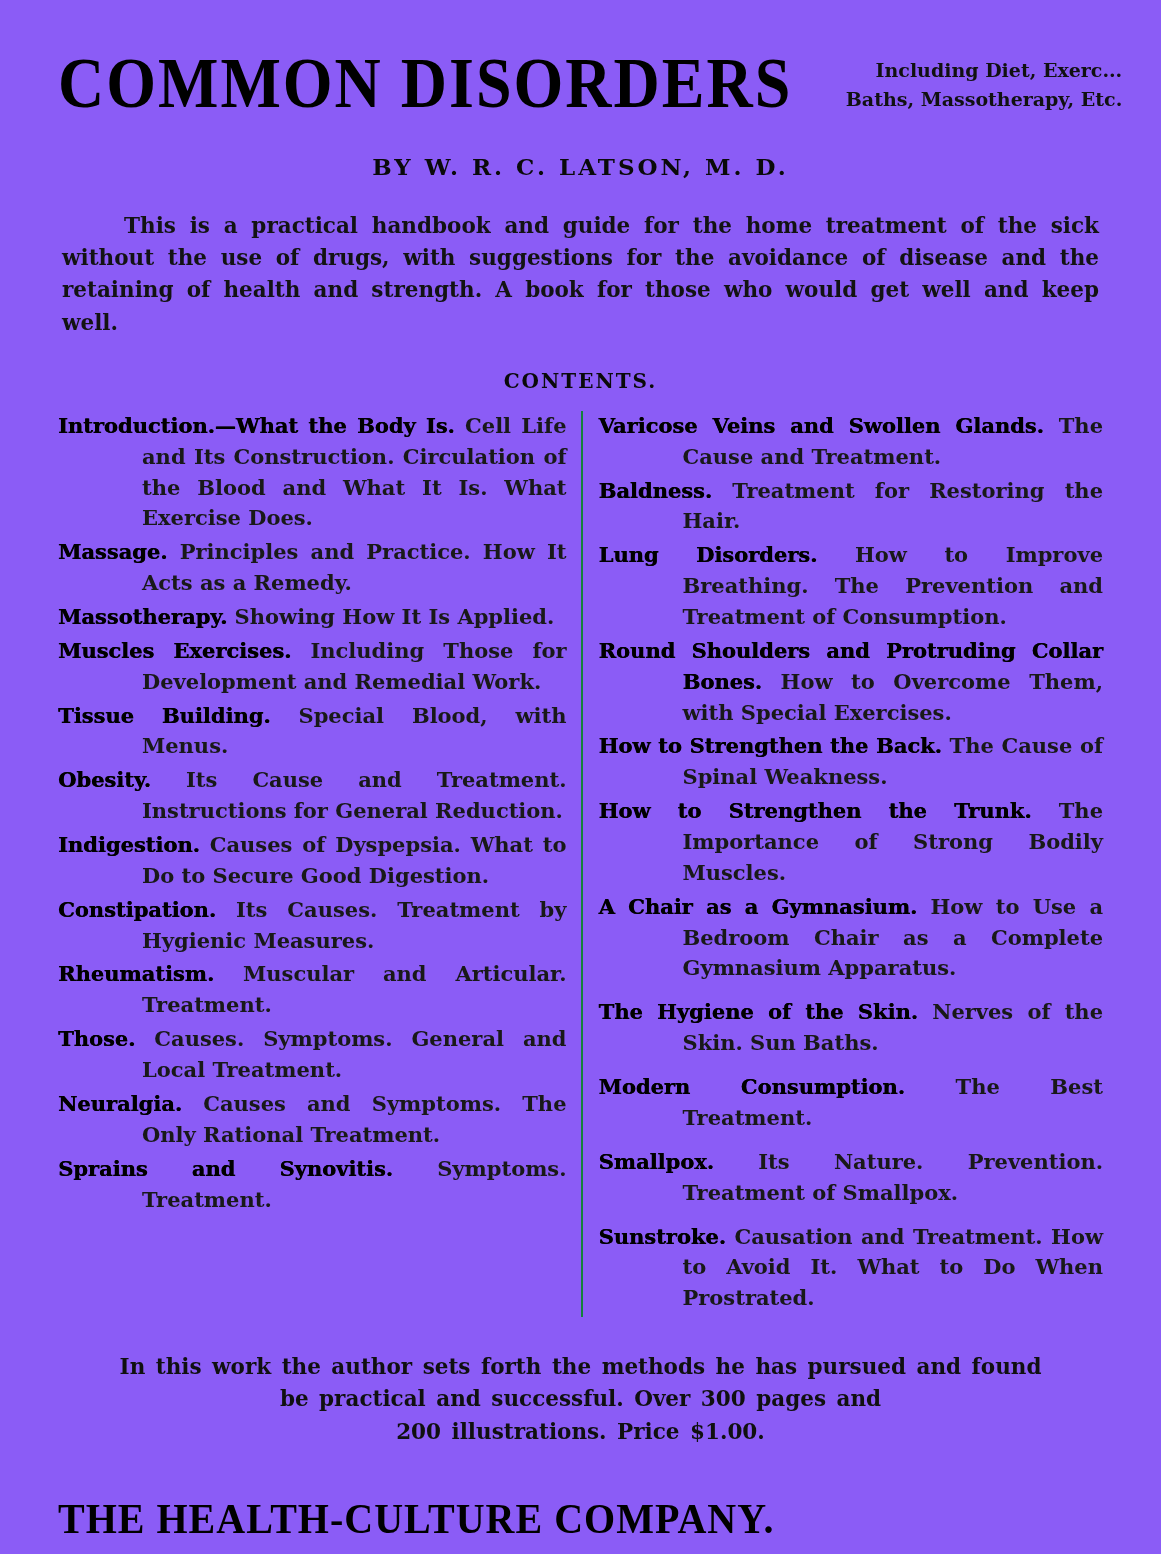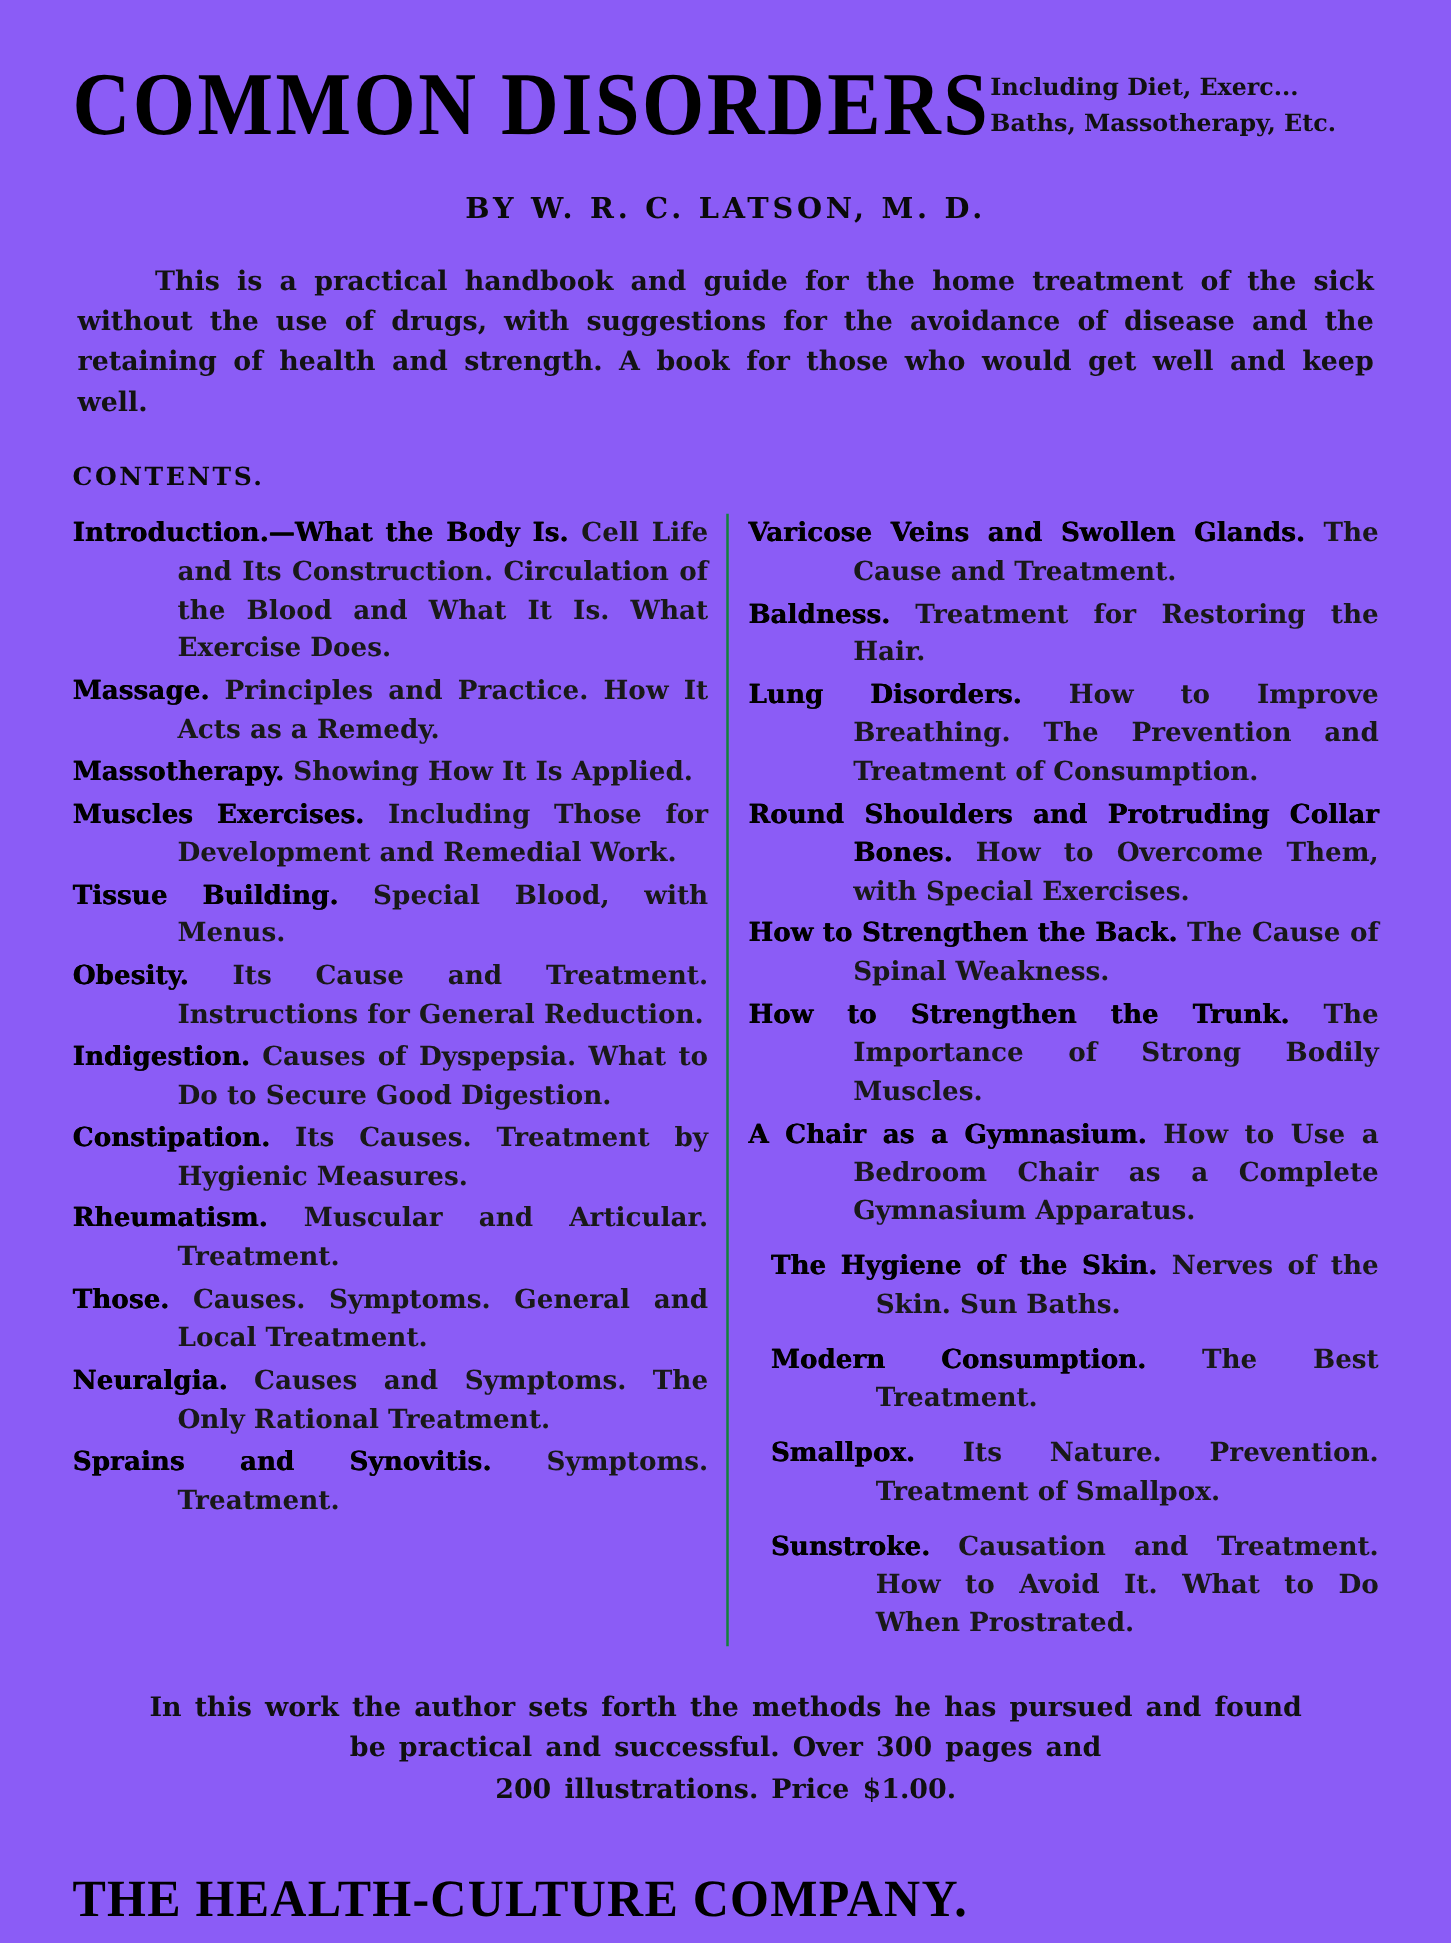--- a/index.html
+++ b/index.html
@@ -37,21 +37,21 @@
     color: #000;
     transform: scaleY(1.12);
     transform-origin: left top;
     white-space: nowrap;
   }
   .subtitle {
     font-weight: 700;
     font-size: 19px;
     line-height: 1.55;
     padding-top: 8px;
-    text-align: left;
+    text-align: right;
     color: #111;
     min-width: 330px;
   }
   
   .byline {
     text-align: center;
     font-weight: 700;
     font-size: 23px;
     letter-spacing: 3px;
     margin-top: 38px;
@@ -63,20 +63,21 @@
     font-weight: 700;
     font-size: 21.5px;
     line-height: 1.5;
     text-align: justify;
     text-indent: 62px;
     color: #131313;
     word-spacing: 3px;
   }
   
   .contents-heading {
+    text-align: center;
     font-weight: 700;
     font-size: 20px;
     letter-spacing: 2px;
     margin: 30px 0 18px 0;
     color: #0a0a0a;
   }
   
   .columns {
     display: flex;
     align-items: stretch;
@@ -97,21 +98,21 @@
     text-indent: -4em;
     font-weight: 700;
   }
   .entry-title {
     color: #000;
     text-shadow: 0.4px 0 0 #000;
   }
   .entry-text {
     color: #191919;
   }
-  .col.right .entry:nth-child(n+8) { margin-top: 13px; margin-left: 18px; }
+  .col.right .entry:nth-child(n+8) { margin-top: 13px; }
   
   .footer {
     margin-top: 34px;
     text-align: center;
     font-weight: 700;
     font-size: 21.5px;
     line-height: 1.5;
     color: #101010;
     word-spacing: 3px;
   }

